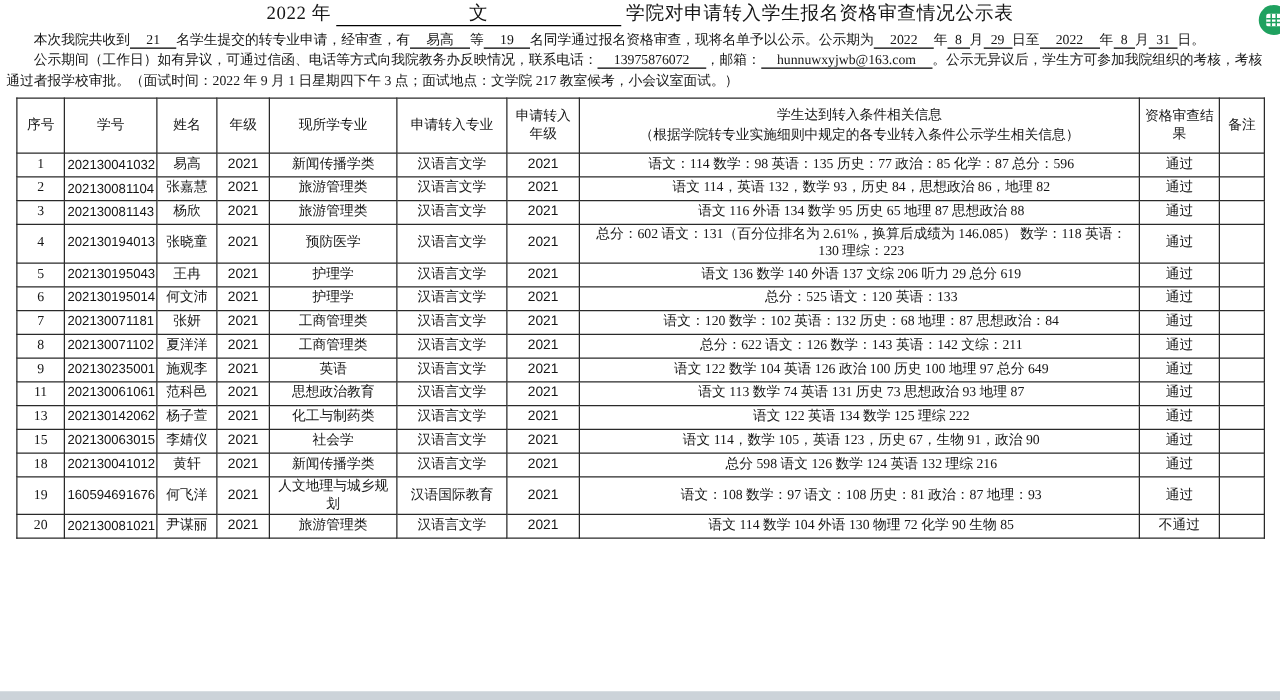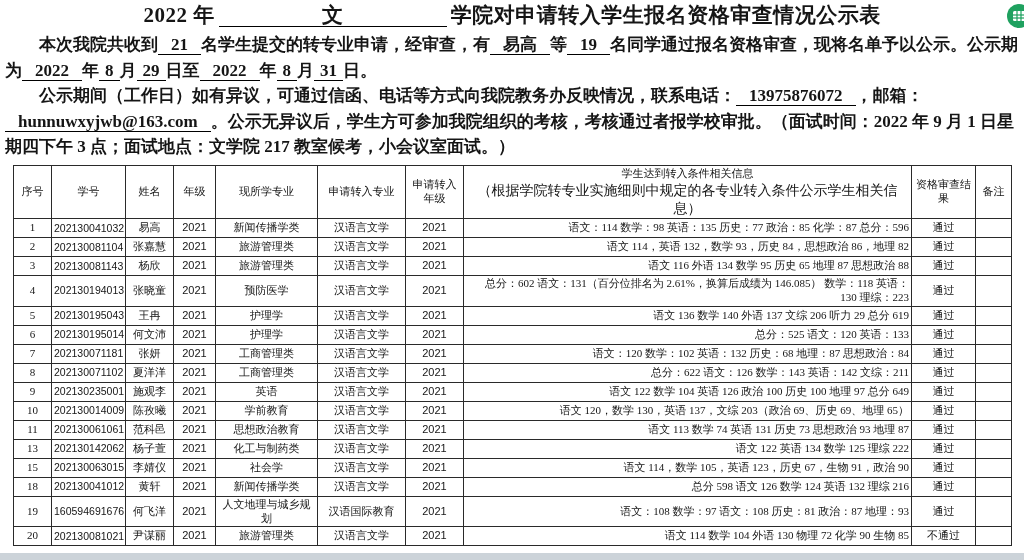--- a/index.html
+++ b/index.html
@@ -3,51 +3,51 @@
 <meta charset="utf-8">
 <style>
   * { box-sizing: border-box; }
   html,body { margin:0; padding:0; }
   body {
     width:1024px; height:560px; overflow:hidden; position:relative;
     background:#ffffff; color:#151515;
     font-family:"Liberation Serif","DejaVu Serif",serif;
   }
   .title {
-    text-align:center; font-weight:bold; font-size:21px; padding-top:1px;
+    text-align:center; font-weight:normal; font-size:15px; padding-top:1px;
     letter-spacing:0.5px;
   }
   .title .blank {
     display:inline-block; min-width:228px; border-bottom:1.5px solid #000;
     text-align:center; line-height:1.05; margin:0 4px;
   }
   .intro {
-    font-weight:bold; font-size:17px; line-height:1.5;
+    font-weight:normal; font-size:11px; line-height:1.5;
     margin:3px 5px 0 5px;
   }
   .intro p { margin:0; text-indent:2em; }
   .fill {
     border-bottom:1.5px solid #000; padding:0 13px; white-space:nowrap;
   }
   .fill-narrow { padding:0 6px; }
   table {
     border-collapse:collapse; table-layout:fixed;
     width:998px; margin:5px 0 0 13px;
   }
   th, td {
     border:1px solid #2a2a2a; font-weight:normal; font-size:11px;
     text-align:center; vertical-align:middle; padding:1px 2px;
     overflow:hidden; line-height:1.25;
   }
   thead th { height:44px; }
-  .info-sub { display:block; font-size:14px; margin-top:2px; }
+  .info-sub { display:block; font-size:11px; margin-top:2px; }
   tbody tr { height:19px; }
   tbody tr:nth-child(19) { height:42px; }
   tbody tr:nth-child(19) td.c-info { vertical-align:bottom; padding-bottom:3px; }
-  td.c-info { text-align:right; padding-left:5px; }
+  td.c-info { text-align:center; padding-left:5px; }
   td.c-student_id { font-size:10.5px; font-family:"Liberation Sans","DejaVu Sans",sans-serif; }
   td.c-grade, td.c-target_grade { font-family:Liberation Sans, sans-serif; }
   .corner-badge {
     position:absolute; top:2px; right:-9px; width:28px; height:28px;
   }
   .bottom-strip {
     position:absolute; left:0; bottom:0; width:1024px; height:7px;
     background:#ccd3d9;
   }
 </style>
@@ -207,32 +207,20 @@
         <td class="c-name">施观李</td>
         <td class="c-grade">2021</td>
         <td class="c-current_major">英语</td>
         <td class="c-target_major">汉语言文学</td>
         <td class="c-target_grade">2021</td>
         <td class="c-info">语文 122 数学 104 英语 126 政治 100 历史 100 地理 97 总分 649</td>
         <td class="c-result">通过</td>
         <td class="c-remark"></td>
       </tr>
       <tr>
-        <td class="c-no">10</td>
-        <td class="c-student_id">202130014009</td>
-        <td class="c-name">陈孜曦</td>
-        <td class="c-grade">2021</td>
-        <td class="c-current_major">学前教育</td>
-        <td class="c-target_major">汉语言文学</td>
-        <td class="c-target_grade">2021</td>
-        <td class="c-info">语文 120，数学 130，英语 137，文综 203（政治 69、历史 69、地理 65）</td>
-        <td class="c-result">通过</td>
-        <td class="c-remark"></td>
-      </tr>
-      <tr>
         <td class="c-no">11</td>
         <td class="c-student_id">202130061061</td>
         <td class="c-name">范科邑</td>
         <td class="c-grade">2021</td>
         <td class="c-current_major">思想政治教育</td>
         <td class="c-target_major">汉语言文学</td>
         <td class="c-target_grade">2021</td>
         <td class="c-info">语文 113 数学 74 英语 131 历史 73 思想政治 93 地理 87</td>
         <td class="c-result">通过</td>
         <td class="c-remark"></td>

